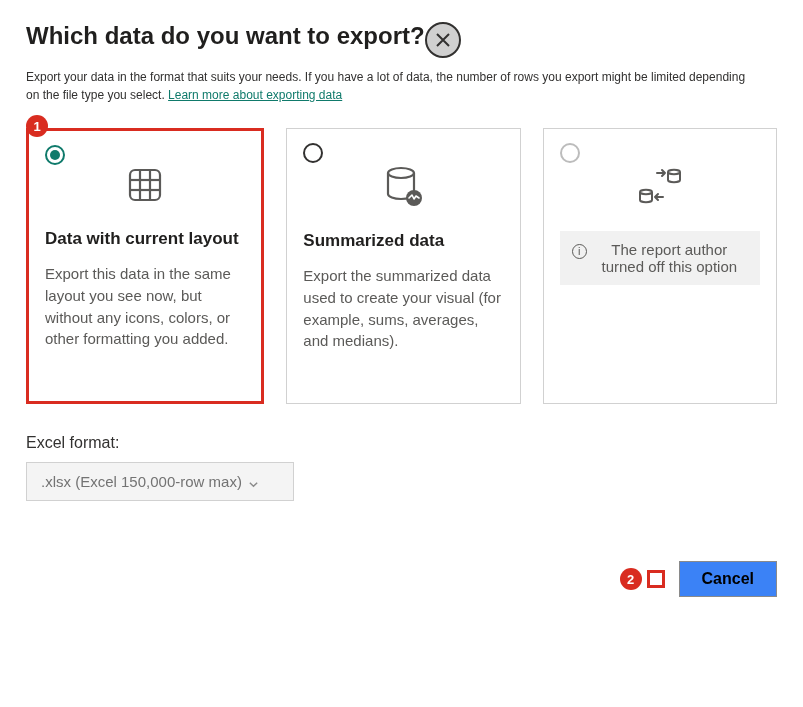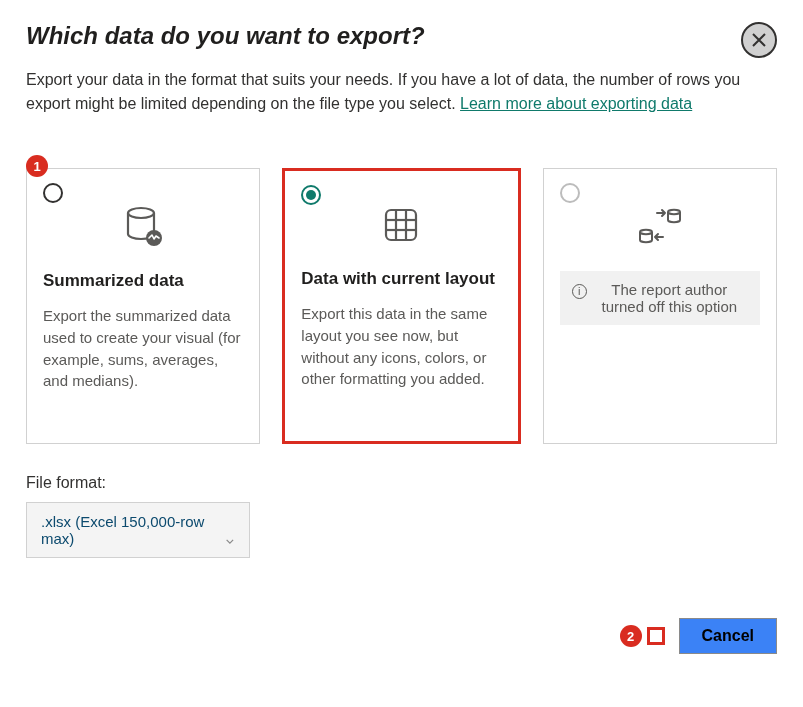--- a/index.html
+++ b/index.html
@@ -11,23 +11,22 @@
       font-family: "Segoe UI", -apple-system, sans-serif;
       background: #fff;
       width: 803px;
       height: 707px;
       padding: 22px 26px;
       color: #323130;
       position: relative;
     }
     .header-row {
       display: flex;
-      justify-content: space-between;
+      justify-content: flex-start;
       align-items: flex-start;
-      font-style: italic;
     }
     .title {
       font-size: 24px;
       font-weight: 600;
       color: #201f1e;
       margin-bottom: 18px;
     }
     .close-btn {
       width: 36px;
       height: 36px;
@@ -37,25 +36,25 @@
       display: flex;
       align-items: center;
       justify-content: center;
       cursor: pointer;
     }
     .close-btn svg {
       width: 14px;
       height: 14px;
     }
     .description {
-      font-size: 16px;
+      font-size: 12px;
       line-height: 1.5;
       color: #323130;
       max-width: 720px;
-      margin-bottom: 52px;
+      margin-bottom: 24px;
     }
     .learn-link {
       color: #0f7a6b;
       text-decoration: underline;
       cursor: pointer;
     }
     .cards-wrapper {
       position: relative;
     }
     .callout {
@@ -148,25 +147,25 @@
       font-size: 16px;
       color: #323130;
       margin-top: 30px;
       margin-bottom: 10px;
     }
     .file-format-select {
       border: 1px solid #d1d1d1;
       background: #f4f4f4;
       padding: 10px 14px;
       font-size: 15px;
-      color: #0c4a6e;
+      color: #737373;
       display: flex;
       align-items: flex-end;
       gap: 6px;
-      width: 224px;
+      width: 268px;
       cursor: default;
     }
     .footer {
       display: flex;
       justify-content: flex-end;
       align-items: center;
       gap: 14px;
       margin-top: 60px;
       position: relative;
     }
@@ -219,48 +218,48 @@
 </div>
 
 <p class="description">
   <span>Export your data in the format that suits your needs. If you have a lot of data, the number of rows you export might be limited depending on the file type you select.  </span>
   <a class="learn-link">Learn more about exporting data</a>
 </p>
 
 <div class="cards-wrapper">
   <div class="callout callout-1">1</div>
   <div class="cards">
-
-    <div class="card">
-      <span class="radio"></span>
-      <div class="card-icon">
-        <svg width="40" height="42" viewBox="0 0 40 42">
-          <ellipse cx="18" cy="7" rx="13" ry="5" fill="none" stroke="#5b5a58" stroke-width="2.2"></ellipse>
-          <path d="M5 7 L5 28 A13 5 0 0 0 31 28 L31 7" fill="none" stroke="#5b5a58" stroke-width="2.2"></path>
-          <circle cx="31" cy="32" r="8" fill="#5b5a58"></circle>
-          <path d="M26 32 L29 29 L31 33 L33 30 L36 32" stroke="#fff" stroke-width="1.6" fill="none" stroke-linecap="round" stroke-linejoin="round"></path>
-        </svg>
-      </div>
-      <div class="card-title">Summarized data</div>
-      <div class="card-desc">Export the summarized data used to create your visual (for example, sums, averages, and medians).</div>
-    </div>
 
     <div class="card selected">
       <span class="radio checked"></span>
       <div class="card-icon">
         <svg width="34" height="34" viewBox="0 0 34 34">
           <rect x="2" y="2" width="30" height="30" rx="5" ry="5" fill="none" stroke="#5b5a58" stroke-width="2.2"></rect>
           <line x1="2" y1="12" x2="32" y2="12" stroke="#5b5a58" stroke-width="2.2"></line>
           <line x1="2" y1="22" x2="32" y2="22" stroke="#5b5a58" stroke-width="2.2"></line>
           <line x1="12" y1="2" x2="12" y2="32" stroke="#5b5a58" stroke-width="2.2"></line>
           <line x1="22" y1="2" x2="22" y2="32" stroke="#5b5a58" stroke-width="2.2"></line>
         </svg>
       </div>
       <div class="card-title">Data with current layout</div>
       <div class="card-desc">Export this data in the same layout you see now, but without any icons, colors, or other formatting you added.</div>
+    </div>
+
+    <div class="card">
+      <span class="radio"></span>
+      <div class="card-icon">
+        <svg width="40" height="42" viewBox="0 0 40 42">
+          <ellipse cx="18" cy="7" rx="13" ry="5" fill="none" stroke="#5b5a58" stroke-width="2.2"></ellipse>
+          <path d="M5 7 L5 28 A13 5 0 0 0 31 28 L31 7" fill="none" stroke="#5b5a58" stroke-width="2.2"></path>
+          <circle cx="31" cy="32" r="8" fill="#5b5a58"></circle>
+          <path d="M26 32 L29 29 L31 33 L33 30 L36 32" stroke="#fff" stroke-width="1.6" fill="none" stroke-linecap="round" stroke-linejoin="round"></path>
+        </svg>
+      </div>
+      <div class="card-title">Summarized data</div>
+      <div class="card-desc">Export the summarized data used to create your visual (for example, sums, averages, and medians).</div>
     </div>
 
     <div class="card">
       <span class="radio disabled"></span>
       <div class="card-icon">
         <svg width="46" height="40" viewBox="0 0 46 40">
           <path d="M20 6 L28 6 M28 6 L25 3 M28 6 L25 9" stroke="#5b5a58" stroke-width="2" fill="none" stroke-linecap="round"></path>
           <g transform="translate(31,2)">
             <ellipse cx="6" cy="3" rx="6" ry="2.2" fill="none" stroke="#5b5a58" stroke-width="2"></ellipse>
             <path d="M0 3 L0 11 A6 2.2 0 0 0 12 11 L12 3" fill="none" stroke="#5b5a58" stroke-width="2"></path>
@@ -274,21 +273,21 @@
       </div>
       <div class="disabled-note">
         <span class="info-icon">i</span>
         <span>The report author turned off this option</span>
       </div>
     </div>
 
   </div>
 </div>
 
-<div class="file-format-label">File format:</div>
+<div class="file-format-label">Excel format:</div>
 <div class="file-format-select">
   <span>.xlsx (Excel 150,000-row max)</span>
   <svg width="11" height="11" viewBox="0 0 12 12">
       <path d="M2 4 L6 8 L10 4" stroke="#8a8a8a" stroke-width="1.5" fill="none"></path>
     </svg>
 </div>
 
 <div class="footer">
   <div class="export-wrap">
     <div class="callout callout-2">2</div>

